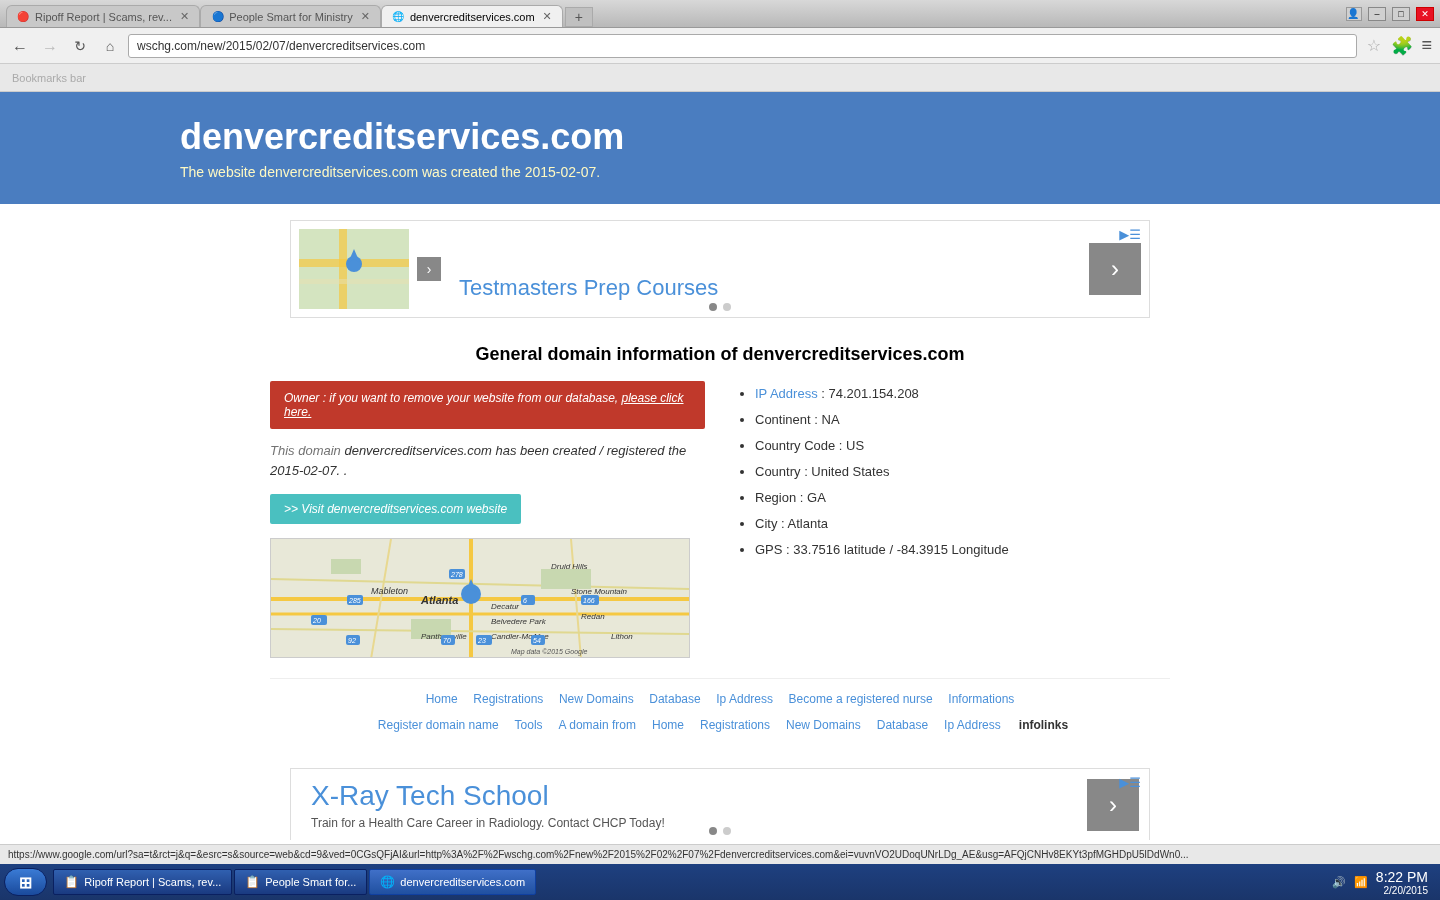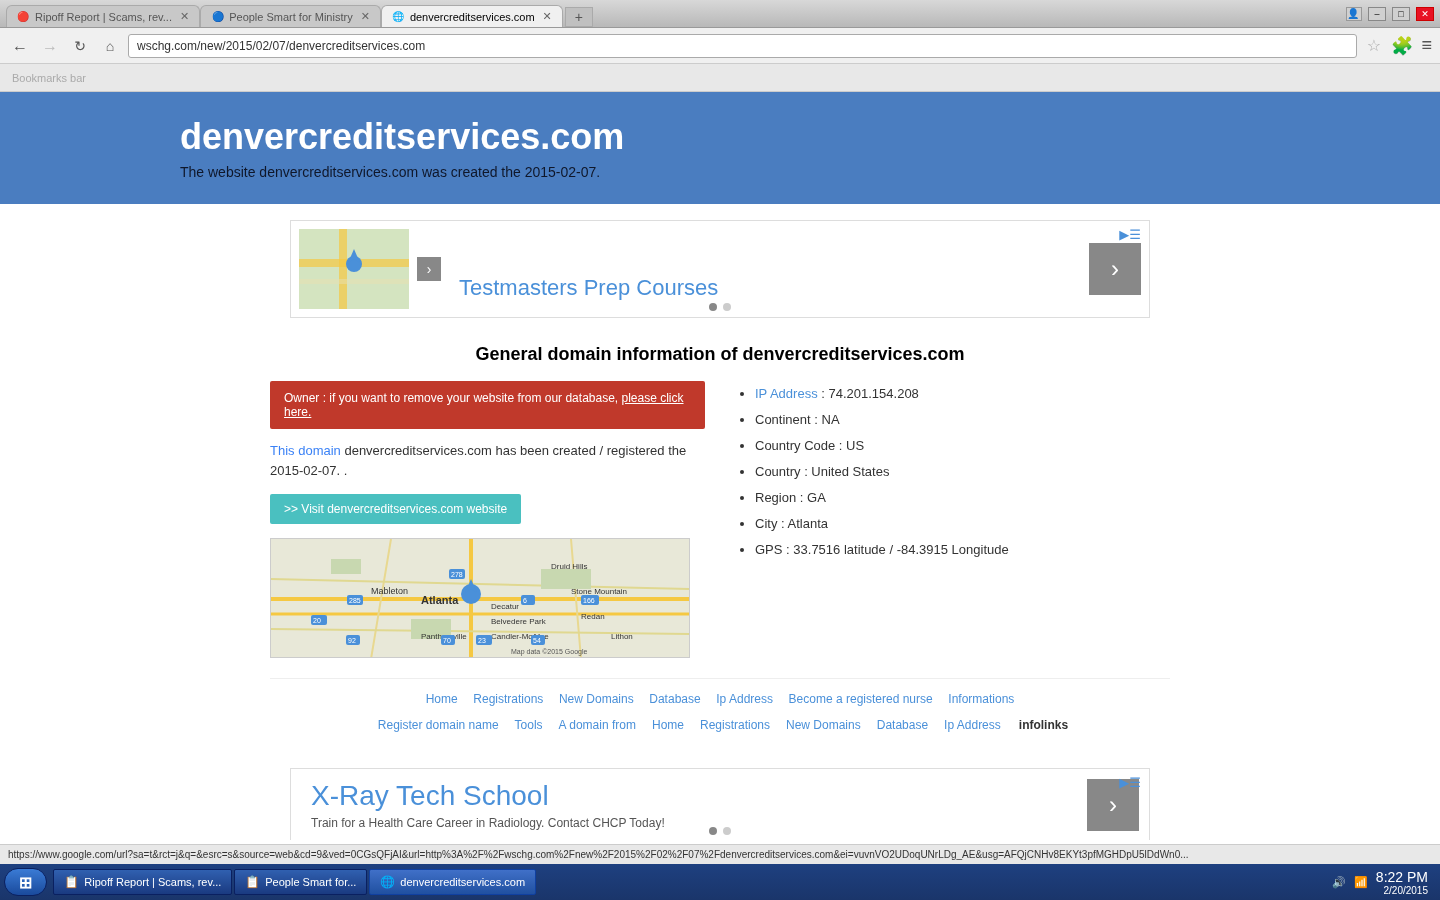--- a/index.html
+++ b/index.html
@@ -137,21 +137,21 @@
       padding: 24px 180px 24px;
       color: white;
     }
     .site-header h1 {
       font-size: 36px;
       font-weight: bold;
       margin-bottom: 6px;
     }
     .site-header p {
       font-size: 14px;
-      color: #0f172a;
+      color: #fef9c3;
     }
 
     
     .main-content {
       max-width: 900px;
       margin: 0 auto;
       padding: 10px 0 20px;
     }
     .section-title {
       font-size: 18px;
@@ -160,20 +160,21 @@
       margin-bottom: 16px;
     }
 
     .info-layout {
       display: flex;
       gap: 30px;
       align-items: flex-start;
     }
     .info-left {
       flex: 1;
+      font-style: italic;
     }
     .info-right {
       flex: 1;
     }
 
     .owner-box {
       background: #c0392b;
       color: white;
       padding: 10px 14px;
       font-size: 12px;
@@ -181,21 +182,21 @@
       border-radius: 2px;
     }
     .owner-box a { color: white; text-decoration: underline; }
 
     .domain-desc {
       font-size: 13px;
       color: #333;
       margin-bottom: 14px;
       line-height: 1.5;
     }
-    .domain-desc a { color: #3b82f6; text-decoration: none; }
+    .domain-desc a { color: #737373; text-decoration: none; }
 
     .visit-btn {
       display: inline-block;
       background: #4ac0c0;
       color: white;
       padding: 8px 14px;
       font-size: 12px;
       text-decoration: none;
       border-radius: 2px;
       margin-bottom: 14px;

